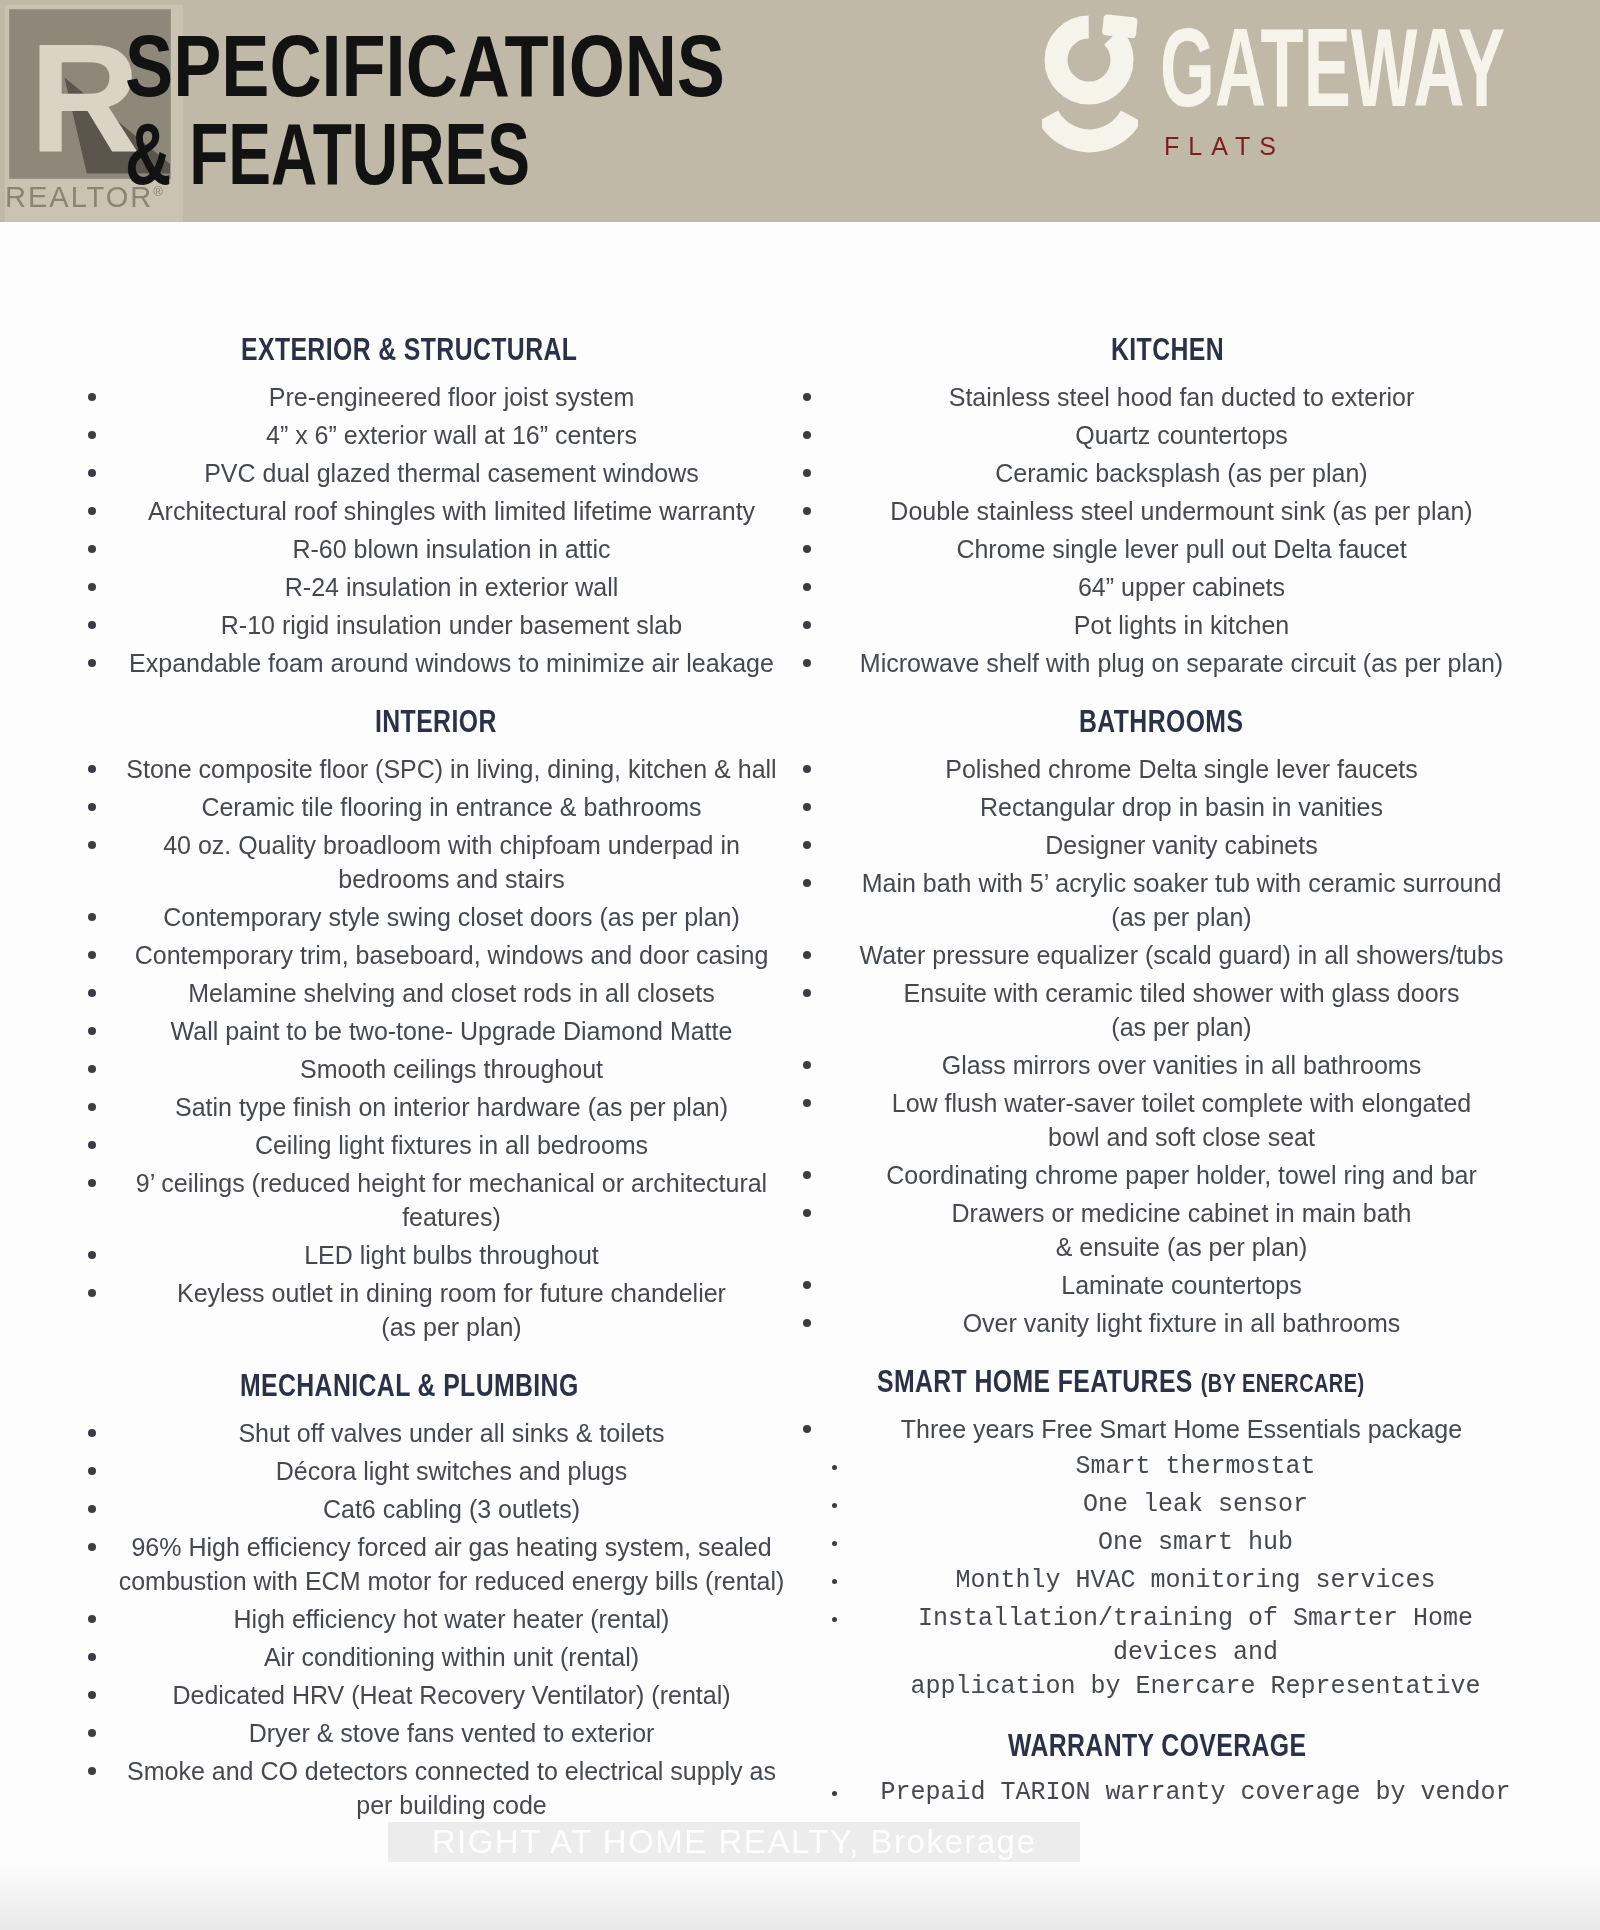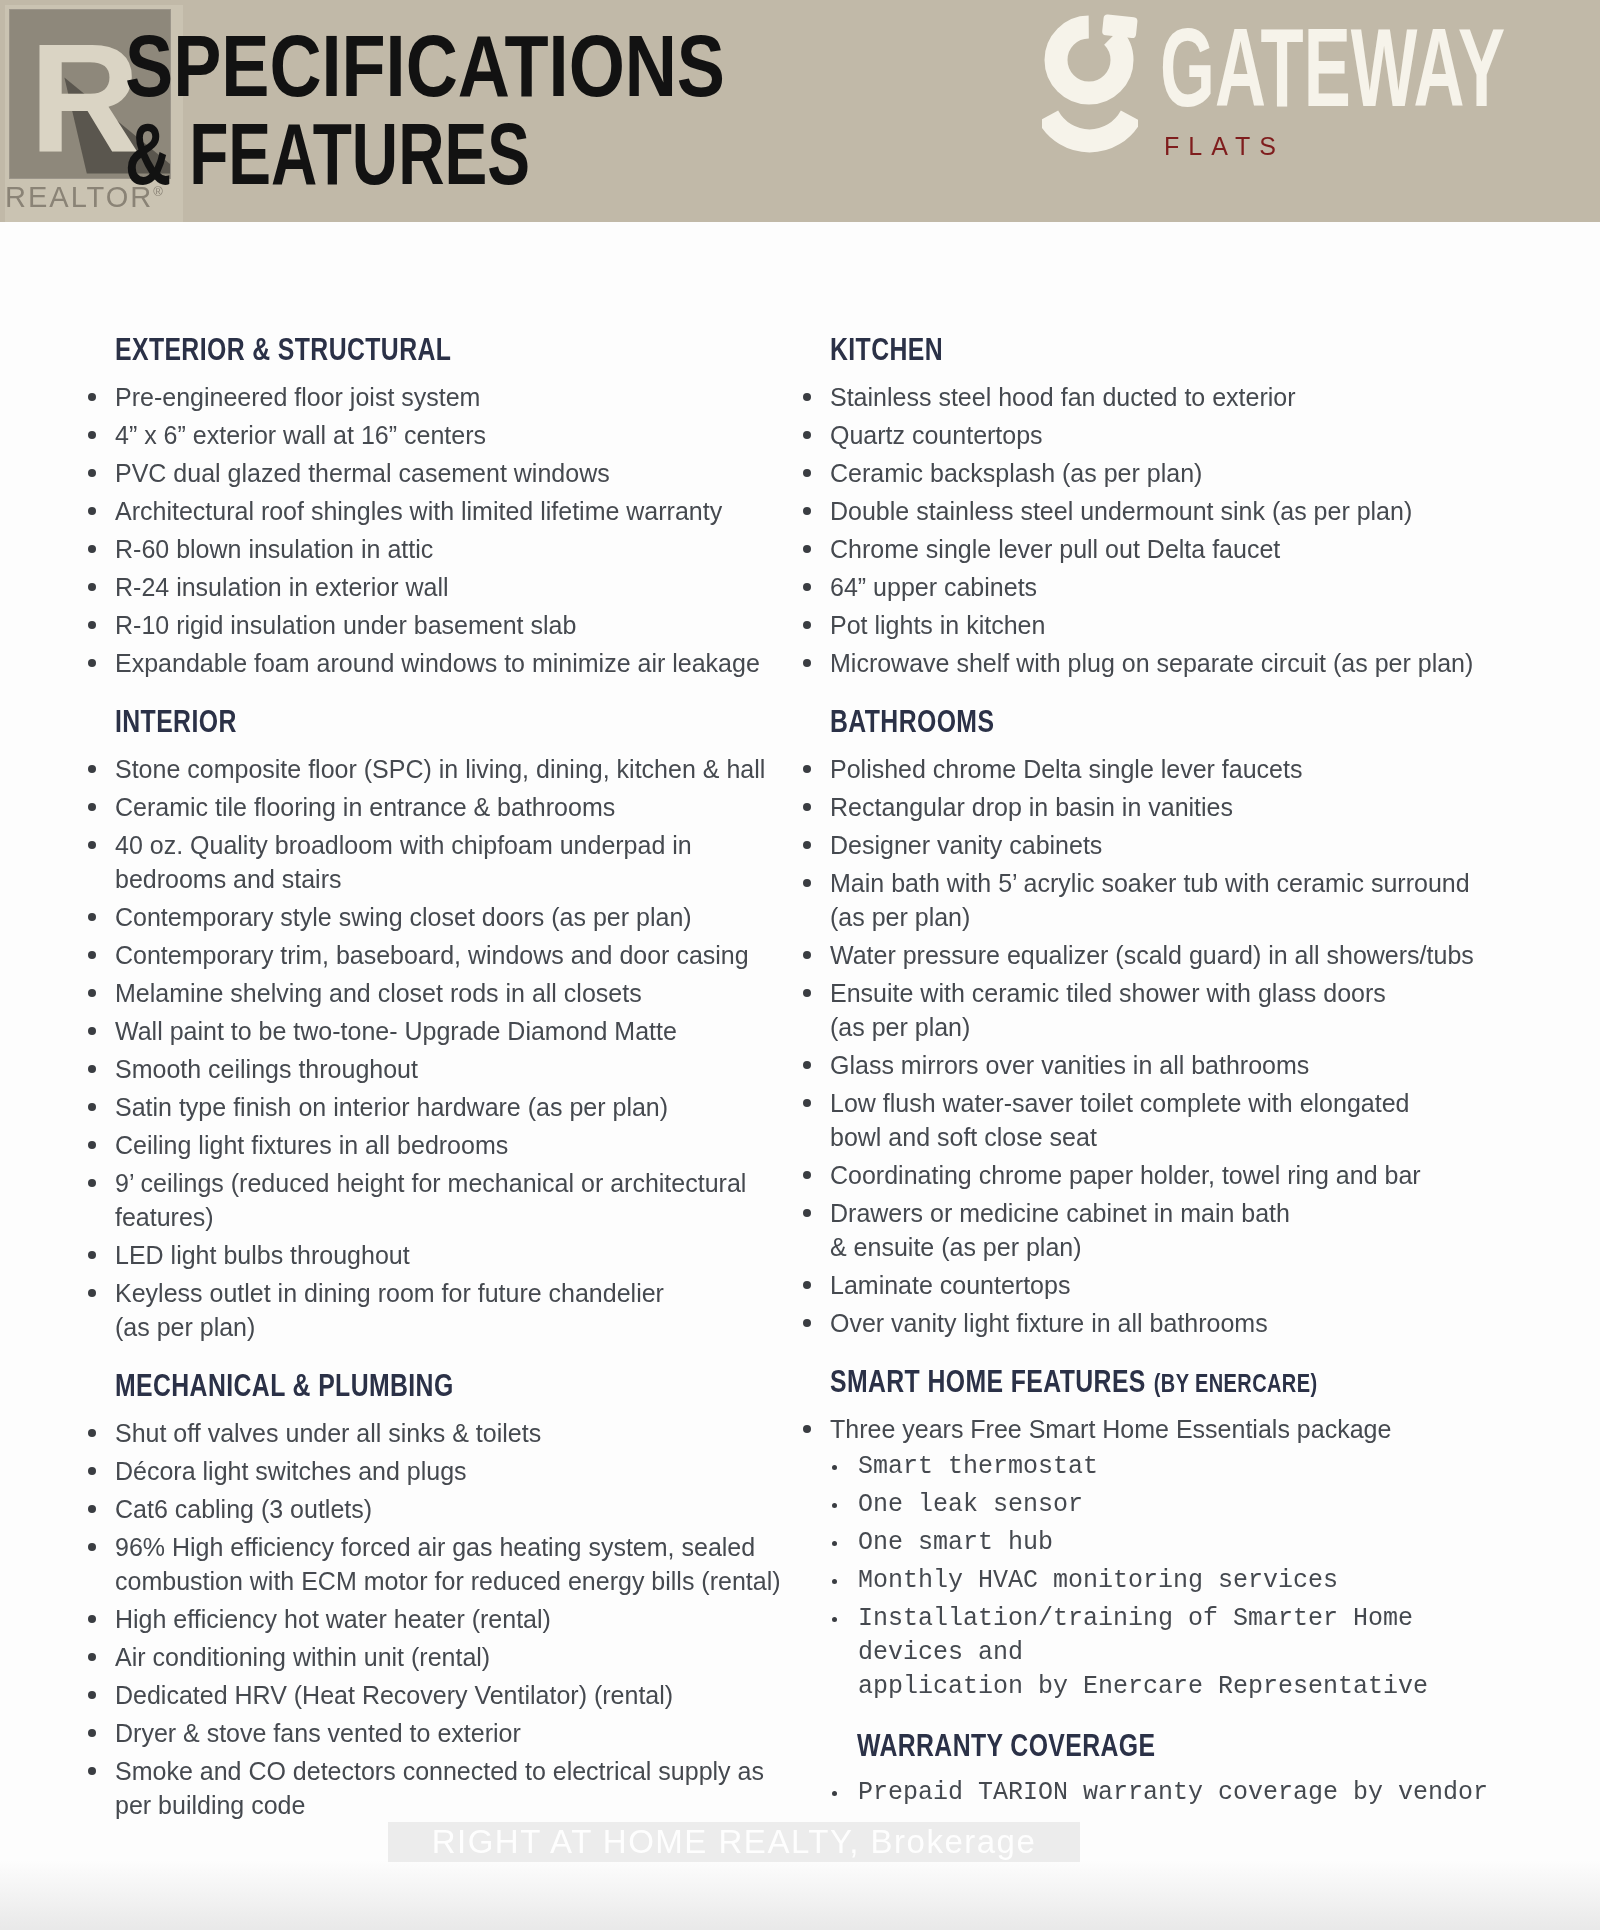--- a/index.html
+++ b/index.html
@@ -26,21 +26,21 @@
   }
   .realtor-label sup { font-size:13px; }
   .title-svg { position:absolute; left:123px; top:4px; }
   .gicon { position:absolute; left:1042px; top:13px; }
   .brandname { position:absolute; left:1160px; top:22px; }
   .brandsub {
     position:absolute; left:1164px; top:132px; font-size:25px;
     letter-spacing:9px; color:#7f1d1d; font-weight:500;
   }
   
-  .col { position:absolute; top:332px; }
+  .col { position:absolute; top:332px;text-align:center; }
   .col-left  { left:88px;  width:700px; }
   .col-right { left:803px; width:730px; }
   h2 { margin:0 0 10px 27px; padding:0; line-height:36px; white-space:nowrap; }
   .section + .section h2 { margin-top:24px; }
   .h2t {
     display:inline-block; transform:scaleX(0.8); transform-origin:0 60%;
     font-size:31px; font-weight:bold; color:var(--heading,#2b3147);
     letter-spacing:0.5px;
   }
   .h2t .sfx { font-size:25px; margin-left:10px; }

